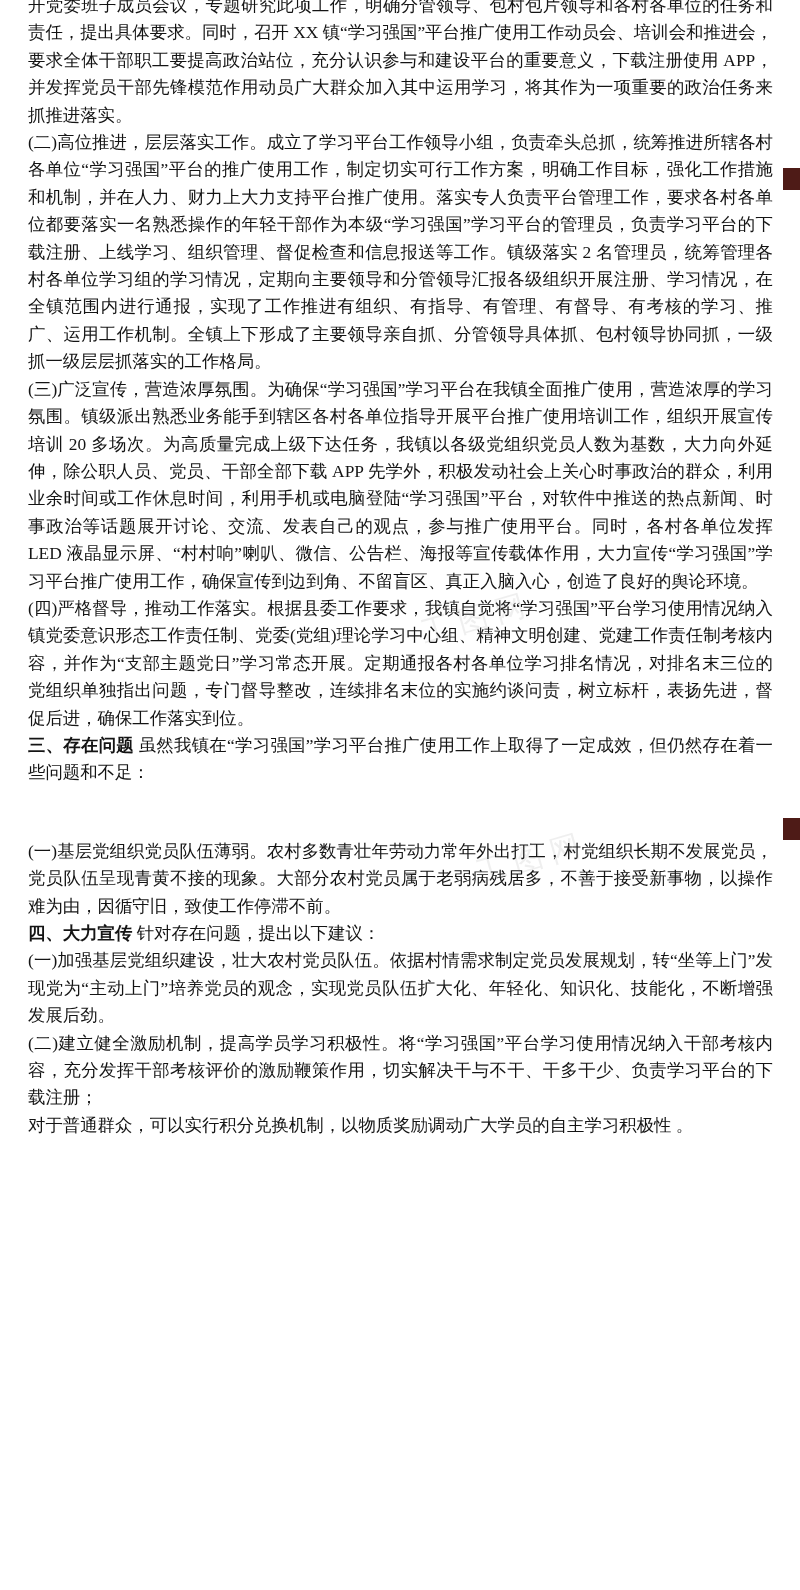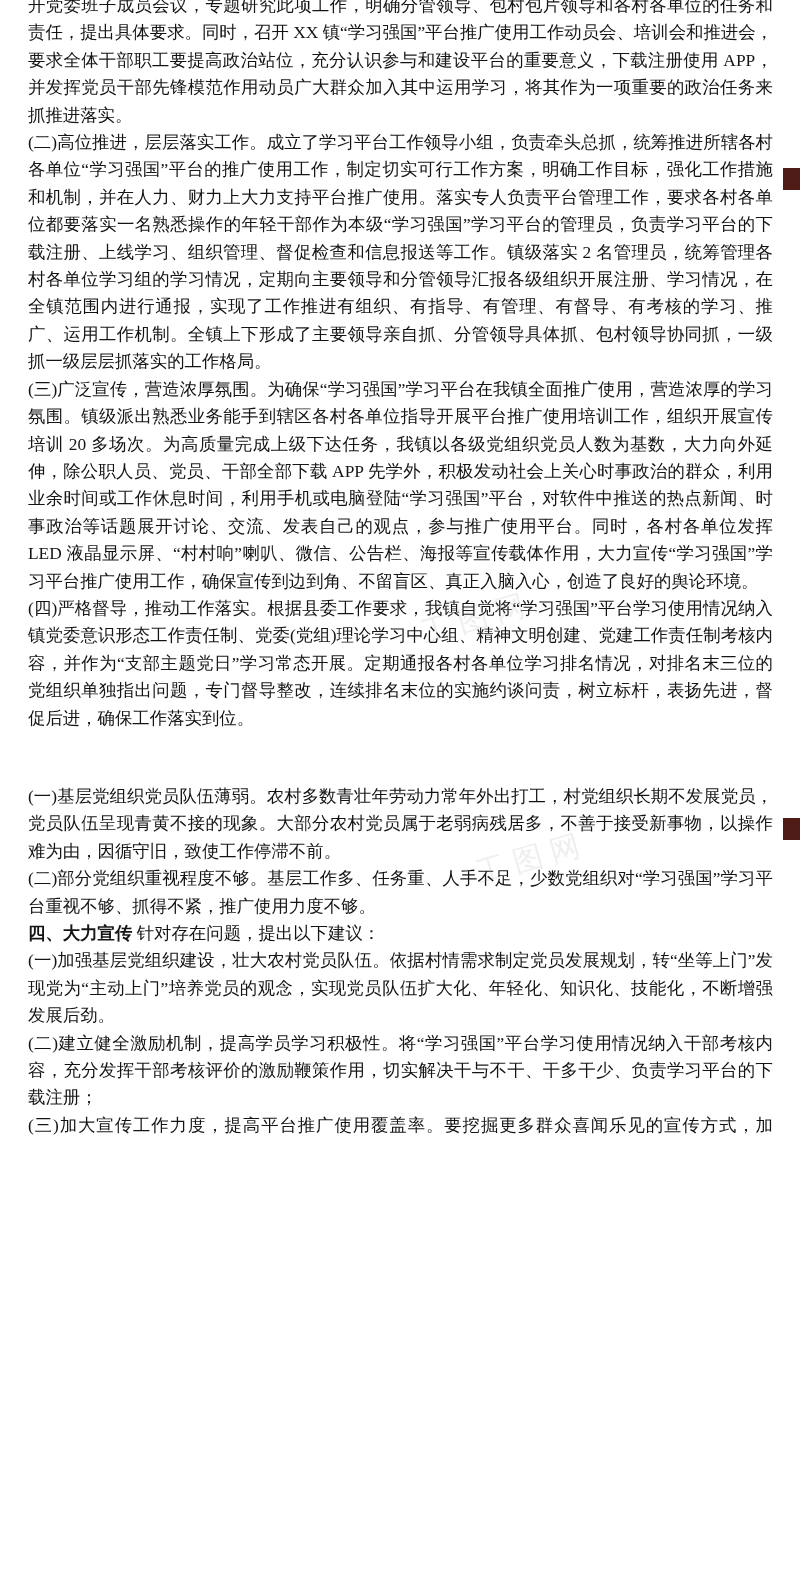--- a/index.html
+++ b/index.html
@@ -57,25 +57,26 @@
 </style>
 </head>
 <body>
 
 <div class="page">
   <div class="content">
       <p>开党委班子成员会议，专题研究此项工作，明确分管领导、包村包片领导和各村各单位的任务和责任，提出具体要求。同时，召开 XX 镇“学习强国”平台推广使用工作动员会、培训会和推进会，要求全体干部职工要提高政治站位，充分认识参与和建设平台的重要意义，下载注册使用 APP，并发挥党员干部先锋模范作用动员广大群众加入其中运用学习，将其作为一项重要的政治任务来抓推进落实。</p>
       <p>(二)高位推进，层层落实工作。成立了学习平台工作领导小组，负责牵头总抓，统筹推进所辖各村各单位“学习强国”平台的推广使用工作，制定切实可行工作方案，明确工作目标，强化工作措施和机制，并在人力、财力上大力支持平台推广使用。落实专人负责平台管理工作，要求各村各单位都要落实一名熟悉操作的年轻干部作为本级“学习强国”学习平台的管理员，负责学习平台的下载注册、上线学习、组织管理、督促检查和信息报送等工作。镇级落实 2 名管理员，统筹管理各村各单位学习组的学习情况，定期向主要领导和分管领导汇报各级组织开展注册、学习情况，在全镇范围内进行通报，实现了工作推进有组织、有指导、有管理、有督导、有考核的学习、推广、运用工作机制。全镇上下形成了主要领导亲自抓、分管领导具体抓、包村领导协同抓，一级抓一级层层抓落实的工作格局。</p>
       <p>(三)广泛宣传，营造浓厚氛围。为确保“学习强国”学习平台在我镇全面推广使用，营造浓厚的学习氛围。镇级派出熟悉业务能手到辖区各村各单位指导开展平台推广使用培训工作，组织开展宣传培训 20 多场次。为高质量完成上级下达任务，我镇以各级党组织党员人数为基数，大力向外延伸，除公职人员、党员、干部全部下载 APP 先学外，积极发动社会上关心时事政治的群众，利用业余时间或工作休息时间，利用手机或电脑登陆“学习强国”平台，对软件中推送的热点新闻、时事政治等话题展开讨论、交流、发表自己的观点，参与推广使用平台。同时，各村各单位发挥 LED 液晶显示屏、“村村响”喇叭、微信、公告栏、海报等宣传载体作用，大力宣传“学习强国”学习平台推广使用工作，确保宣传到边到角、不留盲区、真正入脑入心，创造了良好的舆论环境。</p>
       <p>(四)严格督导，推动工作落实。根据县委工作要求，我镇自觉将“学习强国”平台学习使用情况纳入镇党委意识形态工作责任制、党委(党组)理论学习中心组、精神文明创建、党建工作责任制考核内容，并作为“支部主题党日”学习常态开展。定期通报各村各单位学习排名情况，对排名末三位的党组织单独指出问题，专门督导整改，连续排名末位的实施约谈问责，树立标杆，表扬先进，督促后进，确保工作落实到位。</p>
+      <p><b>三、存在问题</b> 虽然我镇在“学习强国”学习平台推广使用工作上取得了一定成效，但仍然存在着一些问题和不足：</p>
       <p style="margin-top: 51px;">(一)基层党组织党员队伍薄弱。农村多数青壮年劳动力常年外出打工，村党组织长期不发展党员，党员队伍呈现青黄不接的现象。大部分农村党员属于老弱病残居多，不善于接受新事物，以操作难为由，因循守旧，致使工作停滞不前。</p>
-      <p>(二)部分党组织重视程度不够。基层工作多、任务重、人手不足，少数党组织对“学习强国”学习平台重视不够、抓得不紧，推广使用力度不够。</p>
       <p><b>四、大力宣传</b> 针对存在问题，提出以下建议：</p>
       <p>(一)加强基层党组织建设，壮大农村党员队伍。依据村情需求制定党员发展规划，转“坐等上门”发现党为“主动上门”培养党员的观念，实现党员队伍扩大化、年轻化、知识化、技能化，不断增强发展后劲。</p>
       <p>(二)建立健全激励机制，提高学员学习积极性。将“学习强国”平台学习使用情况纳入干部考核内容，充分发挥干部考核评价的激励鞭策作用，切实解决干与不干、干多干少、负责学习平台的下载注册；</p>
+      <p>对于普通群众，可以实行积分兑换机制，以物质奖励调动广大学员的自主学习积极性 。</p>
       <p>(三)加大宣传工作力度，提高平台推广使用覆盖率。要挖掘更多群众喜闻乐见的宣传方式，加大“学习强国”学习平台推广使用工作宣传力度，让更多群众自主加入到学习当中来，营造更加浓厚的氛围。</p>
     </div>
   <div class="watermark-layer">
       <span class="watermark" style="left: 420px; top: 598px;">工图网</span>
       <span class="watermark" style="left: 475px; top: 838px;">工图网</span>
       <span class="watermark" style="left: 530px; top: 1285px;">工图网</span>
     </div>
   <div class="edge-marks">
       <div class="edge-mark" style="top: 168px; background: rgb(78, 27, 23);"></div>
       <div class="edge-mark" style="top: 818px; background: rgb(78, 27, 23);"></div>

